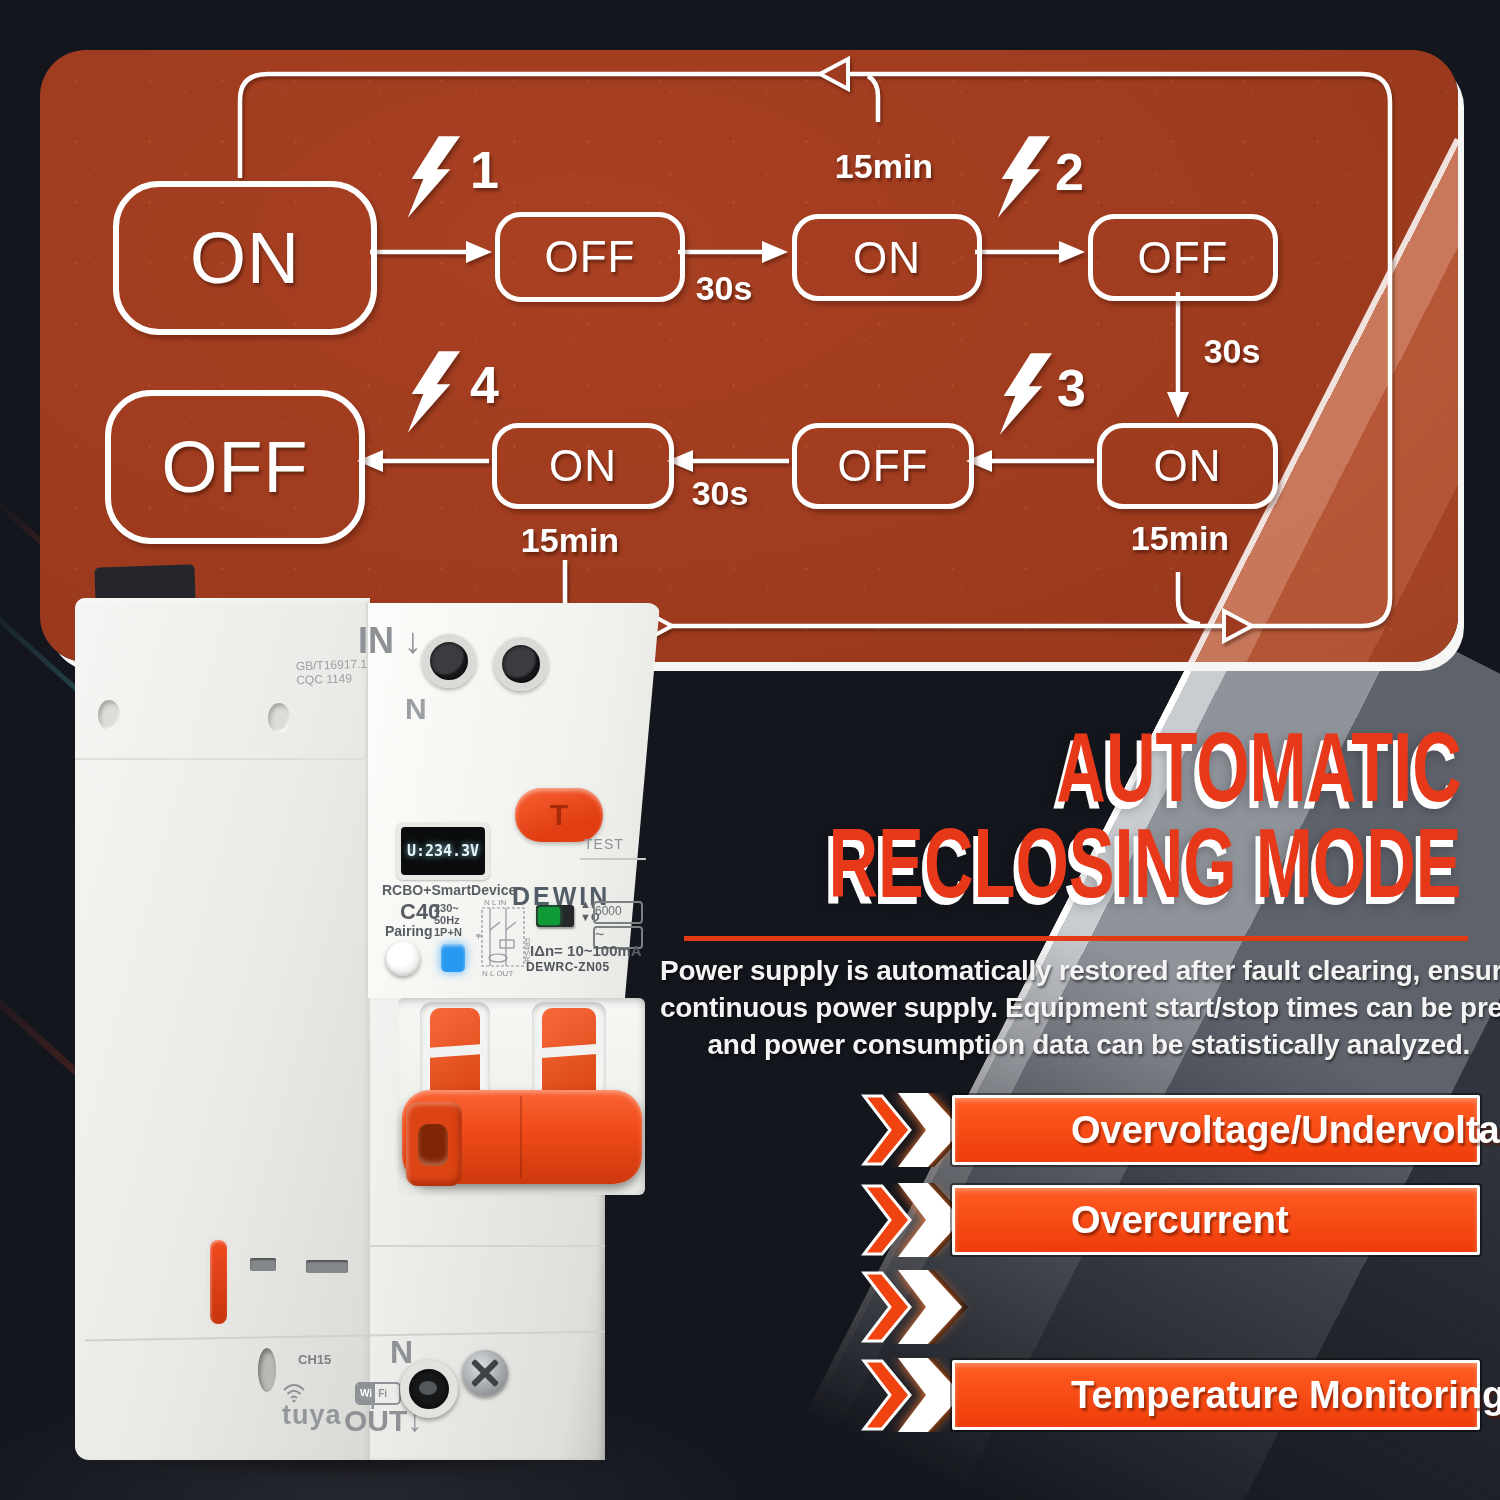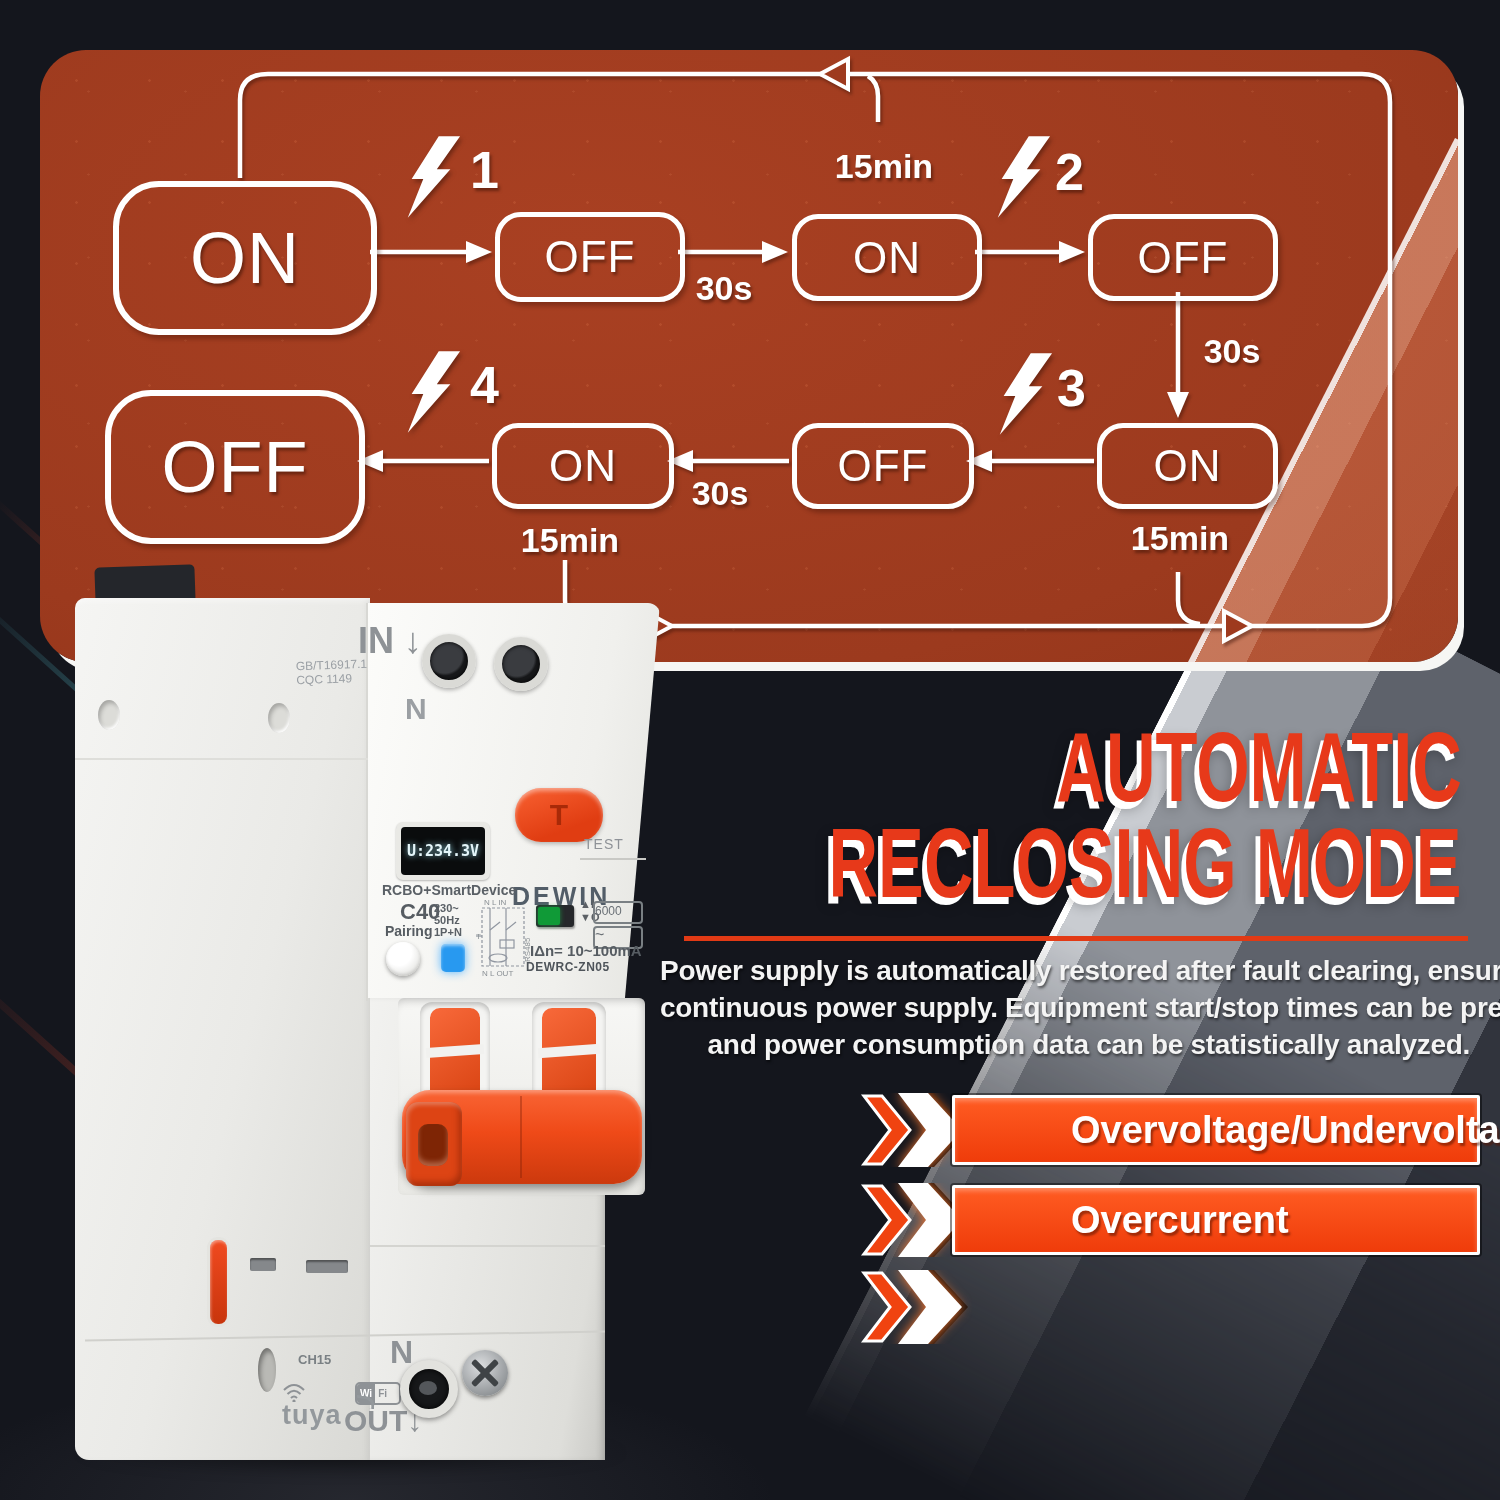--- a/index.html
+++ b/index.html
@@ -426,14 +426,24 @@
       <span>Overcurrent</span>
       </div>
   </div>
   <div class="banner b3">
     <svg width="112" height="74" viewBox="0 0 112 74">
       <polygon points="4,3 22,3 50,37 22,71 4,71 30,37" fill="#f04310" stroke="#fff" stroke-width="3"></polygon>
       <polygon points="44,0 74,0 108,37 74,74 44,74 72,37" fill="#1c130e"></polygon>
       <polygon class="chev-solid" points="38,0 68,0 102,37 68,74 38,74 66,37" fill="#fff"></polygon>
       </svg>
   </div>
+  <div class="banner b4">
+    <svg width="112" height="74" viewBox="0 0 112 74">
+      <polygon points="4,3 22,3 50,37 22,71 4,71 30,37" fill="#f04310" stroke="#fff" stroke-width="3"></polygon>
+      <polygon points="44,0 74,0 108,37 74,74 44,74 72,37" fill="#1c130e"></polygon>
+      <polygon class="chev-solid" points="38,0 68,0 102,37 68,74 38,74 66,37" fill="#fff"></polygon>
+      </svg>
+    <div class="bar">
+      <span>Temperature Monitoring</span>
+      </div>
+  </div>
 
 </div>
 
 </body></html>

